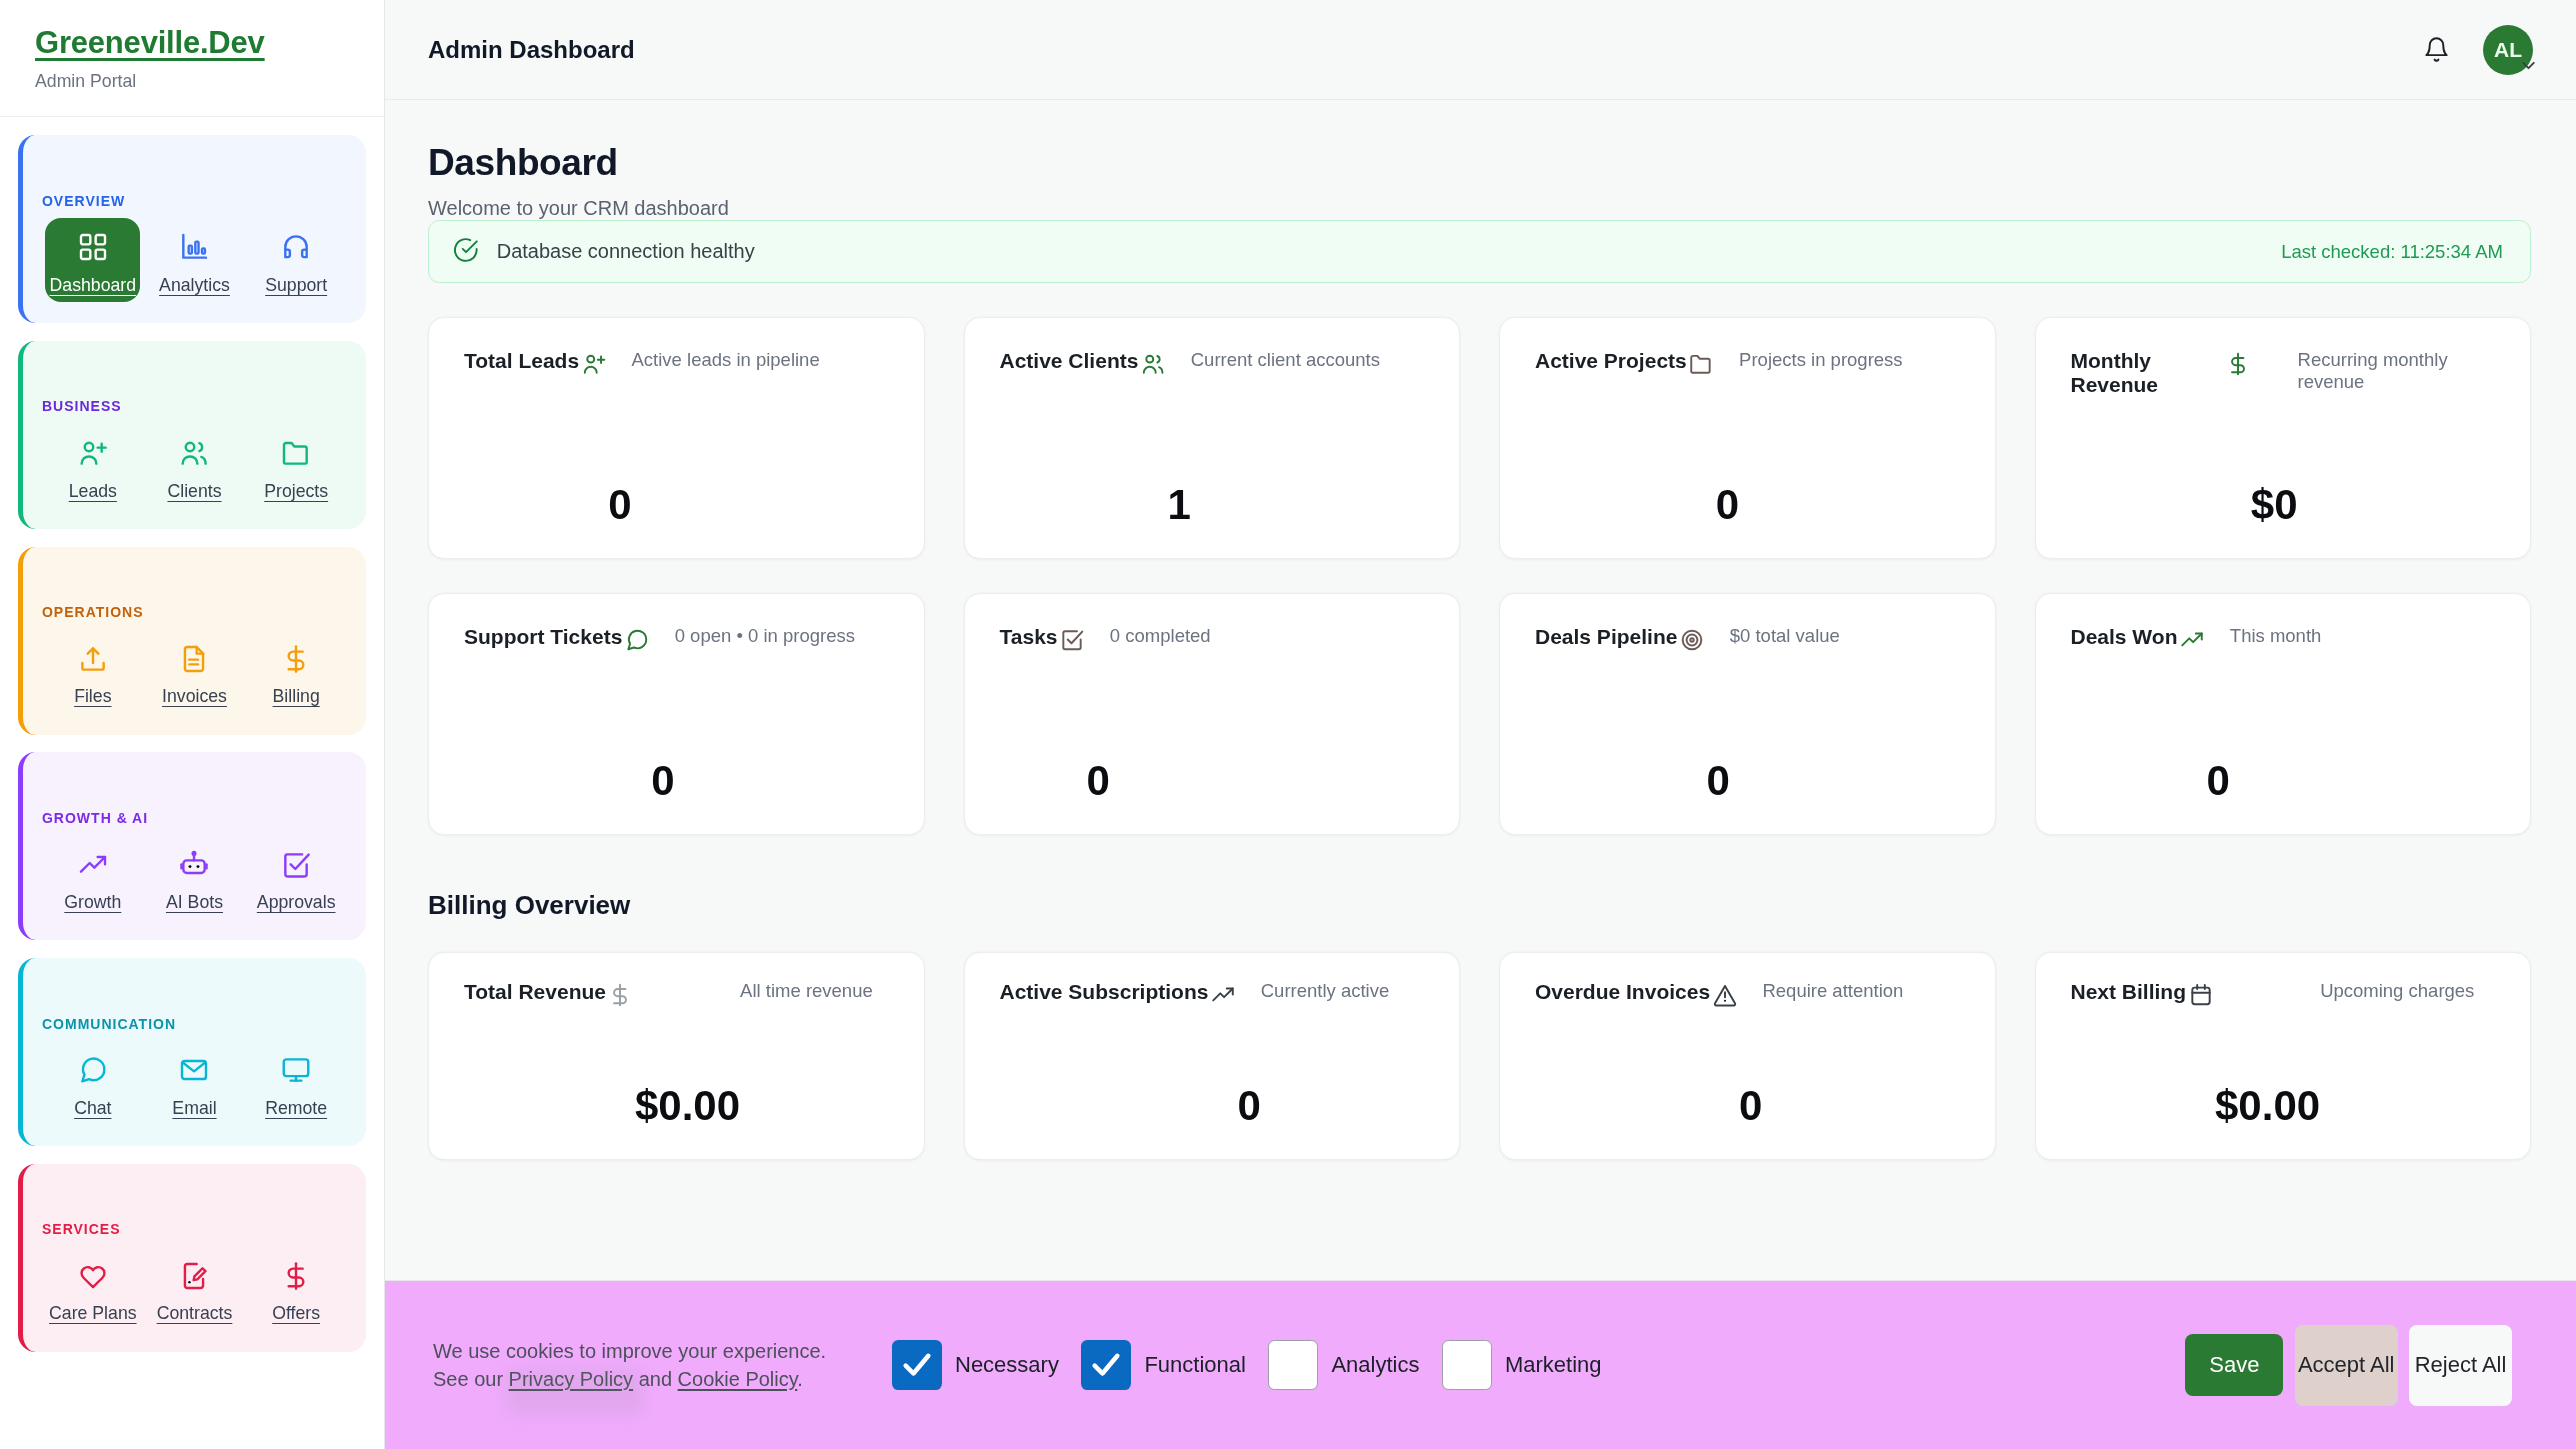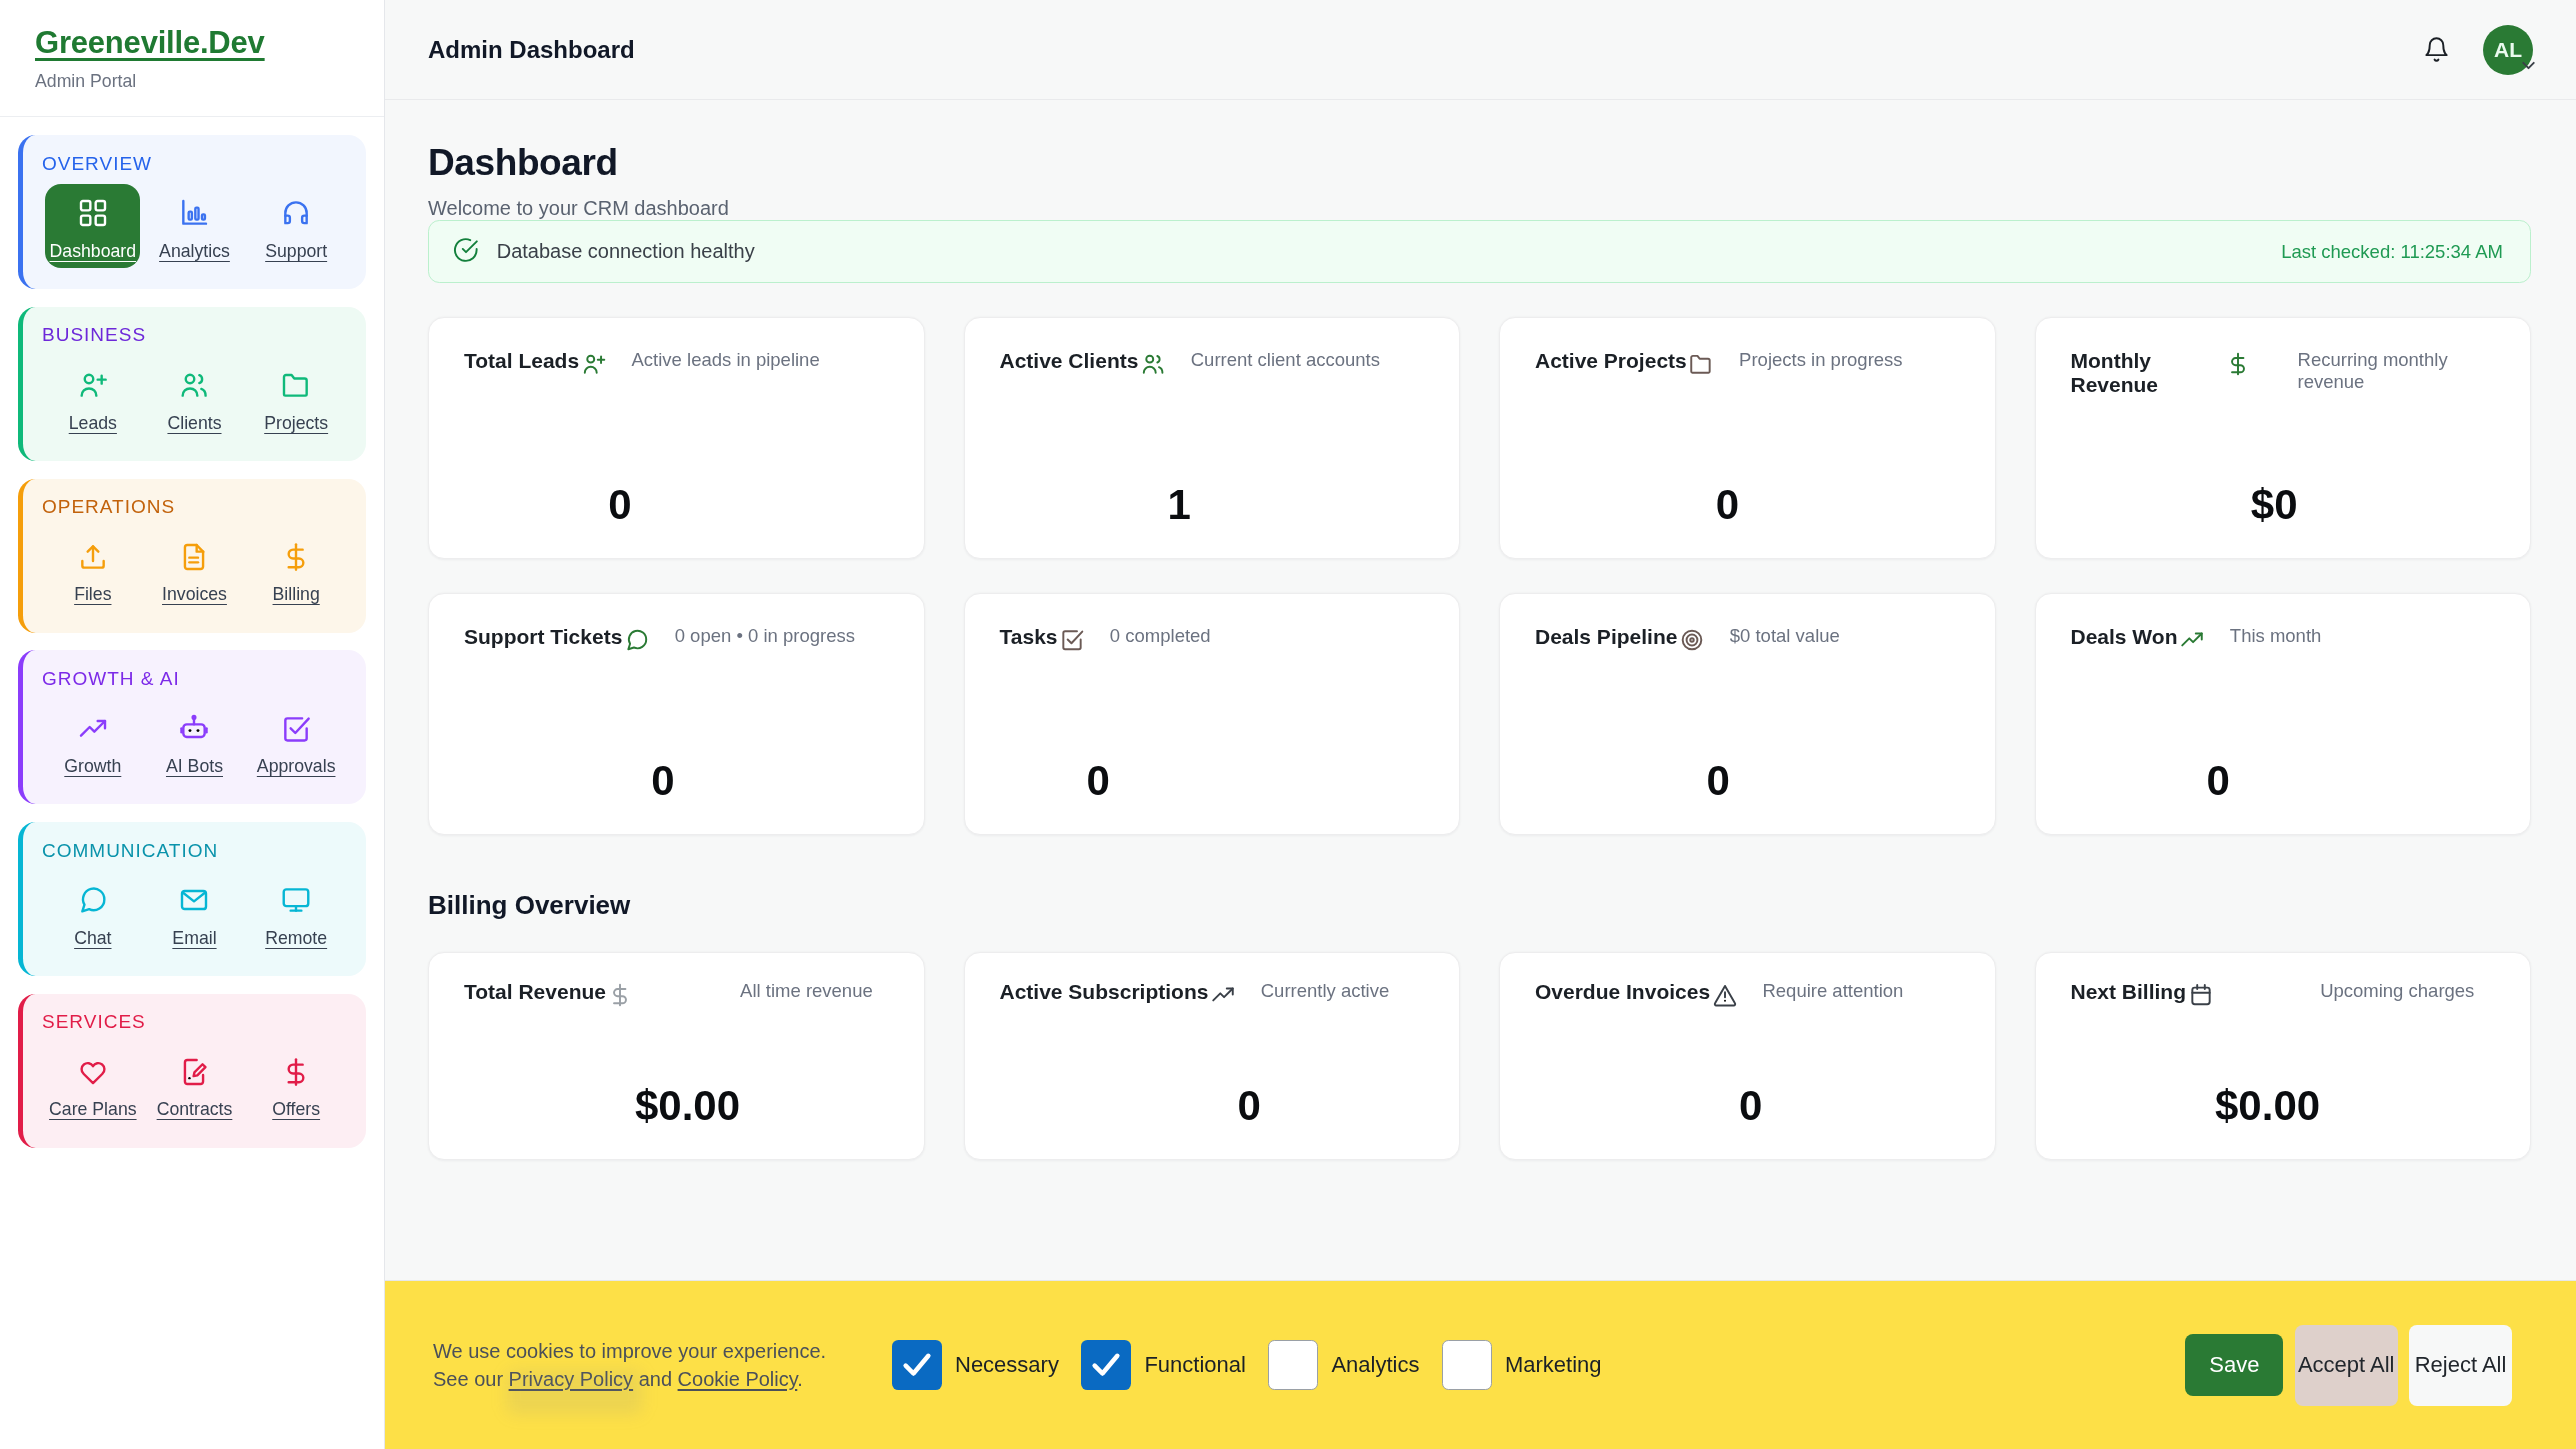--- a/index.html
+++ b/index.html
@@ -31,22 +31,23 @@
 
   .nav-wrap { padding: 17.7px 17.7px 0 17.7px; }
   .nav-group {
     border-radius: 17.7px;
     padding: 17.7px 19.3px 21px 19.3px;
     margin-bottom: 17.7px;
     border-left-width: 5.6px; border-left-style: solid;
     position: relative;
   }
   .nav-group-title {
-    font-size: 19px; font-weight: 400; letter-spacing: 1px;
+    font-size: 14px; font-weight: 700; letter-spacing: 1px;
     margin-bottom: 9.7px;
+    margin-top: 40px;
   }
   .nav-items { display: flex; justify-content: space-around; align-items: flex-start; }
   .nav-item {
     width: 95px; padding: 8px 1.6px 6.4px 1.6px;
     display: flex; flex-direction: column; align-items: center;
     border-radius: 16px; cursor: pointer;
   }
   .nav-item .ico { height: 42px; display: flex; align-items: center; justify-content: center; }
   .nav-item .lbl {
     margin-top: 6.4px; font-size: 17.7px; color: #374151;
@@ -119,21 +120,21 @@
   .card-value { font-size: 42px; font-weight: 700; color: #0b0d10; margin-top: auto; line-height: 1; }
   .card-sub { font-size: 18.5px; color: #6b7280; margin-top: 0; }
 
   .section-title { font-size: 26px; font-weight: 700; color: #111827; margin-top: 55px; }
   .billing-grid { margin-top: 31px; }
   .billing-grid .card { height: 208px; padding-top: 27px; }
 
   
   .cookie-bar {
     position: absolute; left: 385px; right: 0; bottom: 0;
-    height: 169px; background: #fde047;
+    height: 169px; background: #f0abfc;
     border-top: 1.6px solid #e6e7e9;
     display: flex; align-items: center;
     padding: 0 64px 0 48px; gap: 0;
   }
   .cookie-text {
     width: 427px; font-size: 20px; line-height: 1.42; color: #4b5059;
     margin-right: 32px;
   }
   .cookie-text a { color: #4b5059; text-decoration: underline; text-underline-offset: 3.2px; }
   .cookie-opts { display: flex; align-items: center; gap: 0; flex: 1; }

